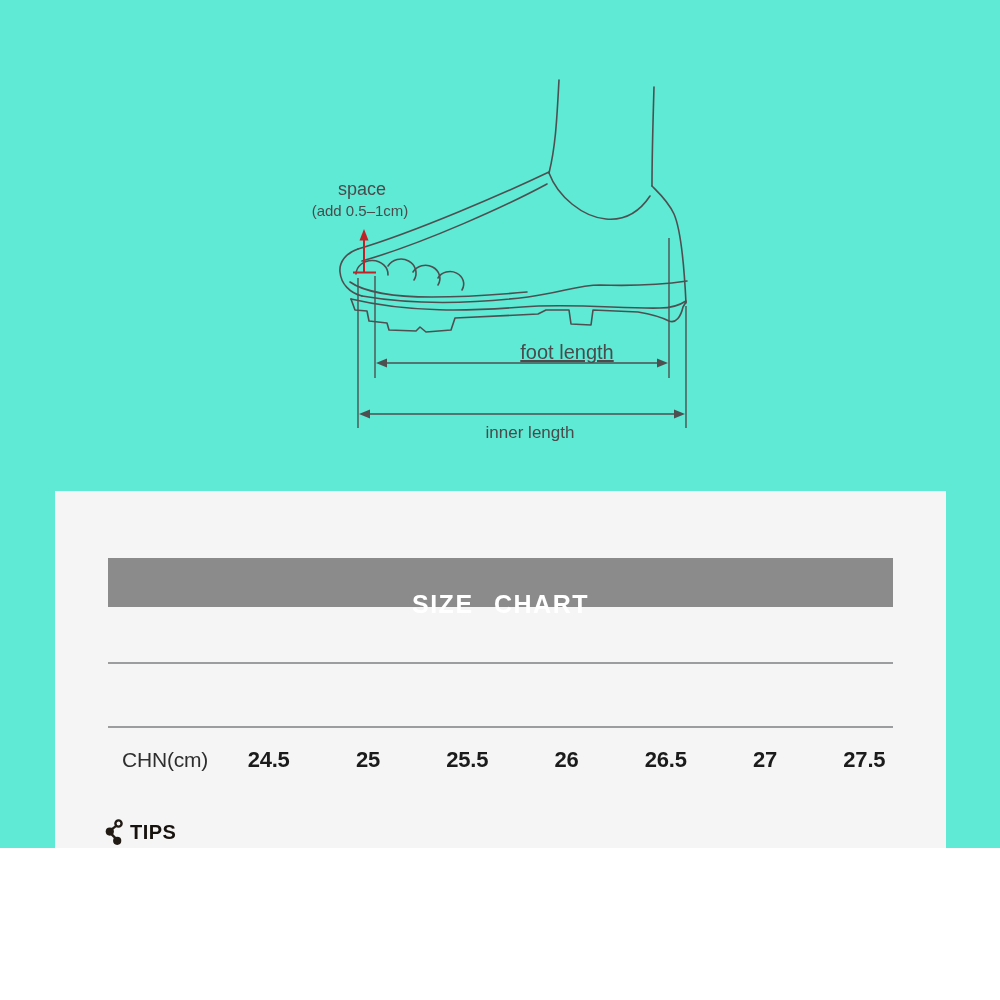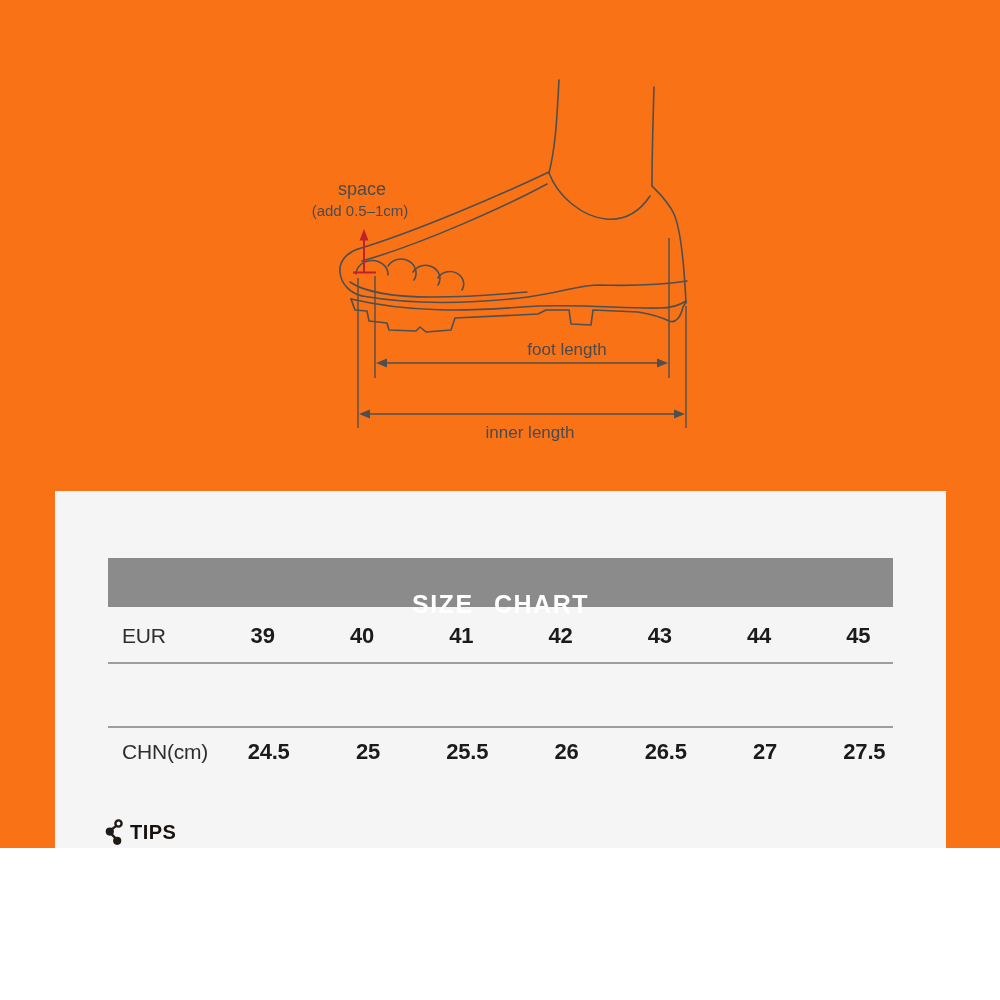--- a/index.html
+++ b/index.html
@@ -1,41 +1,41 @@
 <!DOCTYPE html>
 <html><head>
 <meta charset="utf-8">
 <style>
   html,body{margin:0;padding:0;background:#ffffff;}
   .page{
-    position:relative;width:1000px;height:848px;background:#f97316;overflow:hidden;
+    position:relative;width:1000px;height:848px;background:#5eead4;overflow:hidden;
     font-family:"Liberation Sans", sans-serif;
   }
   
   .diagram{position:absolute;left:0;top:0;width:1000px;height:470px;}
   .diagram svg{position:absolute;left:0;top:0;}
   .dlabel{position:absolute;color:#4a4b4d;text-align:center;line-height:1.2;}
   .space-l1{left:302px;top:179px;width:120px;font-size:18px;}
   .space-l2{left:270px;top:202px;width:180px;font-size:15px;}
-  .foot-len{left:497px;top:340px;width:140px;font-size:17px;}
+  .foot-len{left:497px;top:340px;width:140px;font-size:20px;text-decoration:underline;}
   .inner-len{left:460px;top:423px;width:140px;font-size:17px;text-align:center;}
   
   .panel{position:absolute;left:55px;top:491px;width:891px;height:410px;background:#f5f5f6;}
   .chart-header{
     position:absolute;left:53px;top:67px;width:785px;height:49px;background:#8b8b8b;
     display:flex;align-items:center;justify-content:center;
   }
   .chart-title{color:#ffffff;font-size:25px;font-weight:bold;letter-spacing:1.5px;word-spacing:12px;margin-top:44px;}
   .srow{
     position:absolute;left:53px;width:800px;height:44px;
     display:grid;grid-template-columns:105px repeat(7,1fr);align-items:center;
   }
   .row-eur{top:123px;}
   .row-us{top:185px;}
-  .row-chn{top:239px;gap:12px;}
+  .row-chn{top:247px;gap:12px;}
   .cell{text-align:center;font-size:22px;font-weight:700;color:#1b1b1b;letter-spacing:-0.2px;}
   .cell.rlabel{text-align:left;padding-left:14px;font-weight:400;font-size:21px;color:#2e2e2e;}
   .divider{position:absolute;left:53px;width:785px;height:2px;background:#9c9d9e;}
   .d1{top:171px;}
   .d2{top:235px;}
   .tips{position:absolute;left:49px;top:326px;width:830px;height:30px;display:flex;align-items:center;}
   .tips-icon{width:21px;height:28px;margin-right:5px;flex:none;}
   .tips-label{font-weight:bold;font-size:20px;color:#17120e;letter-spacing:0.5px;margin-right:13px;flex:none;}
   .tips-text{font-size:16px;color:#aaabab;letter-spacing:0.2px;white-space:nowrap;}
 </style>
@@ -98,30 +98,20 @@
     <div class="dlabel foot-len">foot length</div>
     <div class="dlabel inner-len">inner length</div>
   </div>
 
   <div class="panel">
 
     <div class="chart-header">
       <span class="chart-title">SIZE CHART</span>
     </div>
 
-    <div class="srow row-eur">
-      <div class="cell rlabel">EUR</div>
-      <div class="cell">39</div>
-      <div class="cell">40</div>
-      <div class="cell">41</div>
-      <div class="cell">42</div>
-      <div class="cell">43</div>
-      <div class="cell">44</div>
-      <div class="cell">45</div>
-    </div>
 
     <div class="divider d1"></div>
 
 
     <div class="divider d2"></div>
 
     <div class="srow row-chn">
       <div class="cell rlabel">CHN(cm)</div>
       <div class="cell">24.5</div>
       <div class="cell">25</div>

